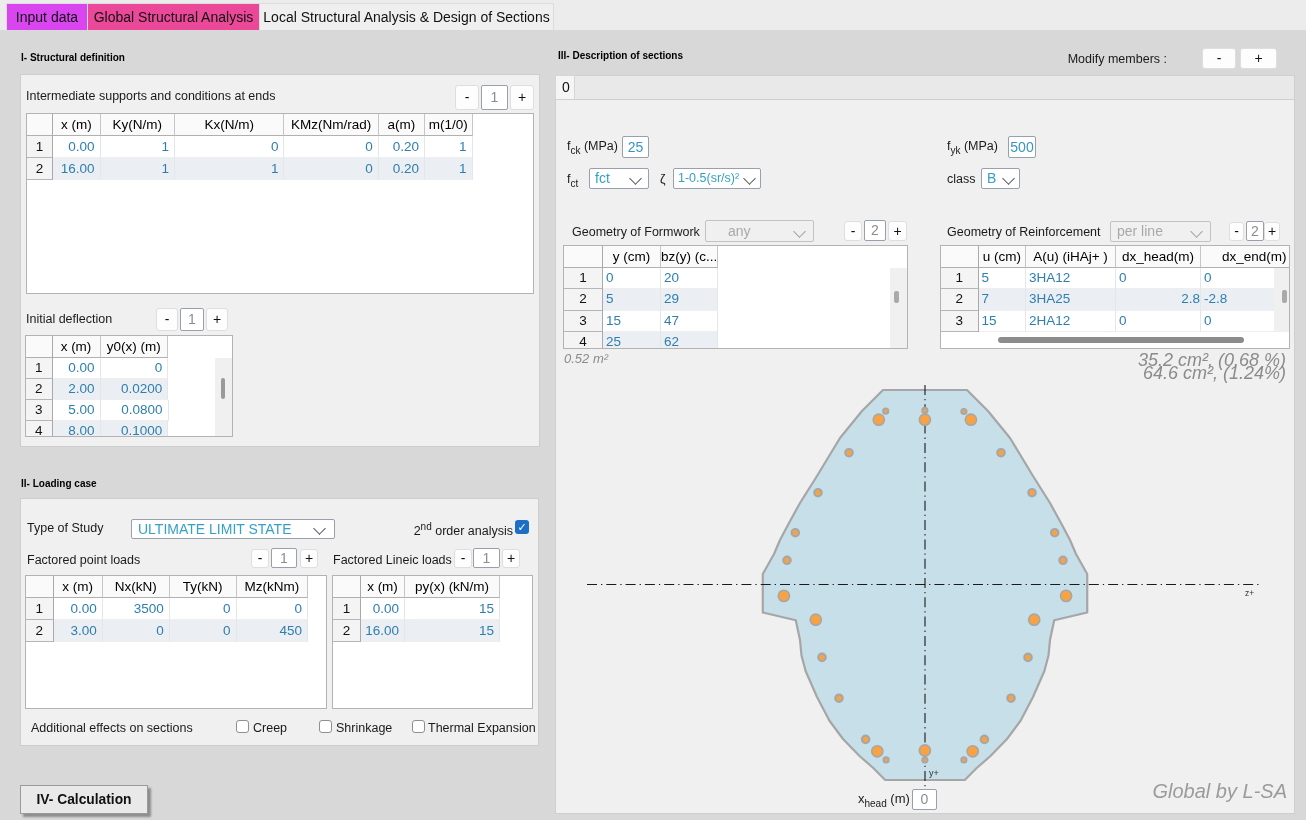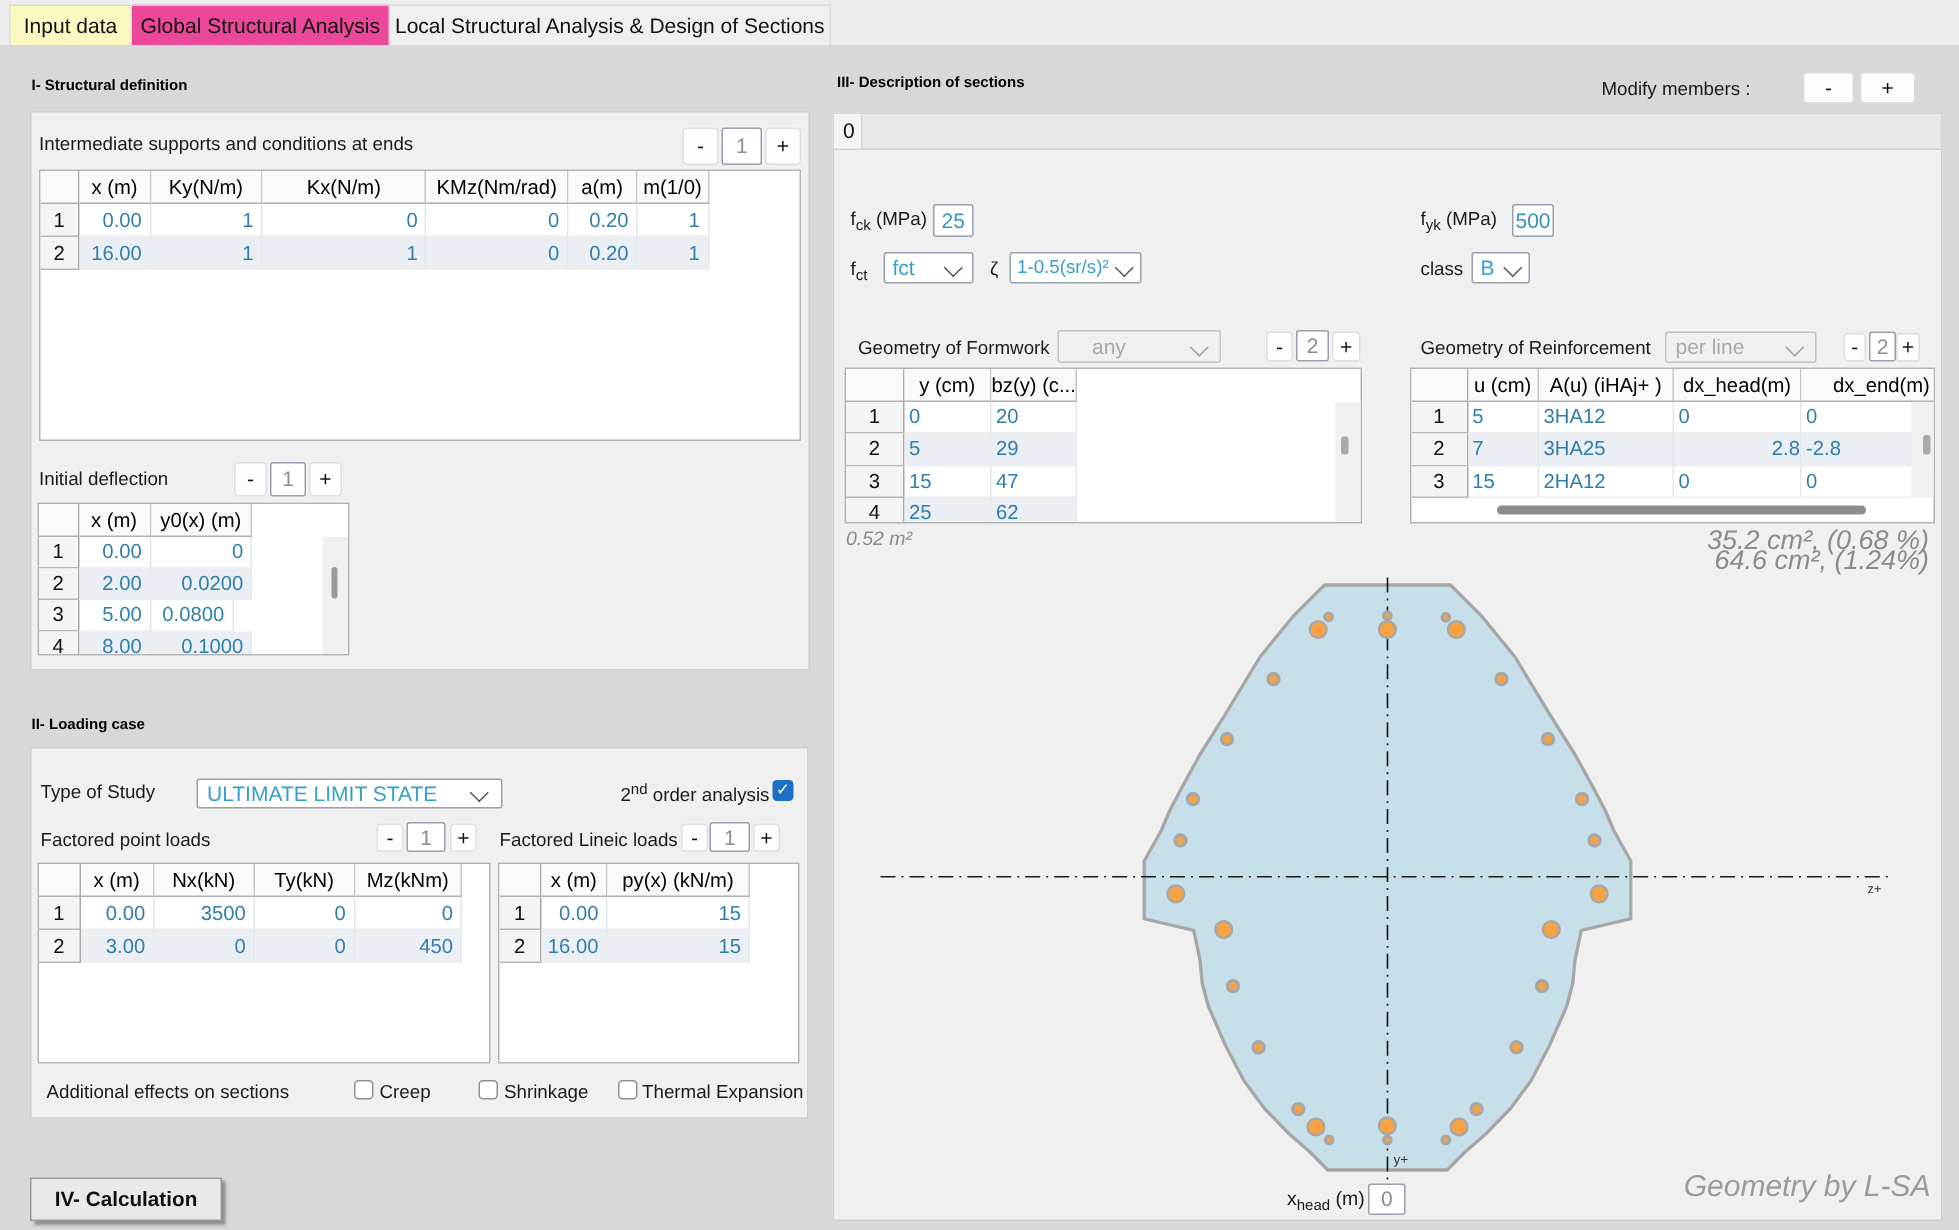--- a/index.html
+++ b/index.html
@@ -38,21 +38,21 @@
       box-sizing:border-box;}
   .cbon{position:absolute;width:14px;height:14px;background:#1c6fc4;border-radius:3px;color:#fff;
       font-size:11px;line-height:14px;text-align:center;}
   sub{font-size:10px;}
   sup{font-size:10px;}
 </style>
 </head>
 <body>
 
 <div class="abs" style="left:0;top:0;width:1306px;height:30px;background:#ececec;"></div>
-<div class="abs" style="left:6px;top:3px;width:82px;height:27px;background:#fef9c3;border:1px solid #dcdcdc;border-bottom:none;box-sizing:border-box;font-size:14px;text-align:center;line-height:26px;white-space:nowrap;">Input data</div>
+<div class="abs" style="left:6px;top:3px;width:82px;height:27px;background:#d946ef;border:1px solid #dcdcdc;border-bottom:none;box-sizing:border-box;font-size:14px;text-align:center;line-height:26px;white-space:nowrap;">Input data</div>
 <div class="abs" style="left:88px;top:3px;width:172px;height:27px;background:#ec4899;border:1px solid #dcdcdc;border-bottom:none;border-left:none;box-sizing:border-box;font-size:14px;text-align:center;line-height:26px;white-space:nowrap;">Global Structural Analysis</div>
 <div class="abs" style="left:260px;top:3px;width:294px;height:27px;background:#efefef;border:1px solid #dcdcdc;border-bottom:none;border-left:none;box-sizing:border-box;font-size:14px;text-align:center;line-height:26px;white-space:nowrap;">Local Structural Analysis &amp; Design of Sections</div>
 
 <div class="title" style="left:21px;top:52px;">I- Structural definition</div>
 <div class="panel" style="left:20px;top:74px;width:520px;height:373px;"></div>
 <div class="lbl" style="left:26px;top:89px;">Intermediate supports and conditions at ends</div>
 <div class="btn" style="left:455px;top:85px;width:24px;height:25px;line-height:23px;">-</div>
 <div class="vbox" style="left:481px;top:85px;width:27px;height:25px;line-height:23px;">1</div>
 <div class="btn" style="left:510px;top:85px;width:24px;height:25px;line-height:23px;">+</div>
 
@@ -103,21 +103,21 @@
     <div class="c" style="width:67.7px;line-height:20px;">0</div>
   </div>
   <div class="row" style="height:21px;">
     <div class="n" style="width:26.5px;line-height:20px;">2</div>
     <div class="c alt" style="width:48px;line-height:20px;">2.00</div>
     <div class="c alt" style="width:67.7px;line-height:20px;">0.0200</div>
   </div>
   <div class="row" style="height:21px;">
     <div class="n" style="width:26.5px;line-height:20px;">3</div>
     <div class="c" style="width:48px;line-height:20px;">5.00</div>
-    <div class="c" style="width:55px;line-height:20px;">0.0800</div>
+    <div class="c" style="width:68px;line-height:20px;">0.0800</div>
   </div>
   <div class="row" style="height:21px;">
     <div class="n" style="width:26.5px;line-height:20px;">4</div>
     <div class="c alt" style="width:48px;line-height:20px;">8.00</div>
     <div class="c alt" style="width:67.7px;line-height:20px;">0.1000</div>
   </div>
   <div class="abs" style="left:189px;top:22px;width:18px;height:79px;background:#f0f0f0;"></div>
   <div class="abs" style="left:195px;top:42px;width:4px;height:21px;background:#9a9a9a;border-radius:2px;"></div>
 </div>
 
@@ -326,13 +326,13 @@
     <div class="cl" style="width:95px;line-height:20px;border-right:none;">0</div>
   </div>
   <div class="abs" style="left:57px;top:91px;width:246px;height:6px;background:#8c8c8c;border-radius:3px;"></div>
   <div class="abs" style="left:333px;top:22px;width:16px;height:64px;background:#f0f0f0;"></div>
   <div class="abs" style="left:341px;top:44px;width:5px;height:13px;background:#a9a9a9;border-radius:2px;"></div>
 </div>
 <div class="abs" style="right:20px;top:354px;font-style:italic;color:#8b8b8b;font-size:18px;text-align:right;line-height:13px;">35.2 cm², (0.68 %)<br>64.6 cm², (1.24%)</div>
 
 <div class="lbl" style="left:858px;top:791px;font-size:13px;">x<sub>head</sub> (m)</div>
 <div class="vbox" style="left:912px;top:789px;width:25px;height:21px;line-height:19px;">0</div>
-<div class="abs" style="right:19px;top:780px;font-style:italic;color:#9b9b9b;font-size:20px;">Geometry by L-SA</div>
+<div class="abs" style="right:19px;top:780px;font-style:italic;color:#9b9b9b;font-size:20px;">Global by L-SA</div>
 
 </body></html>

